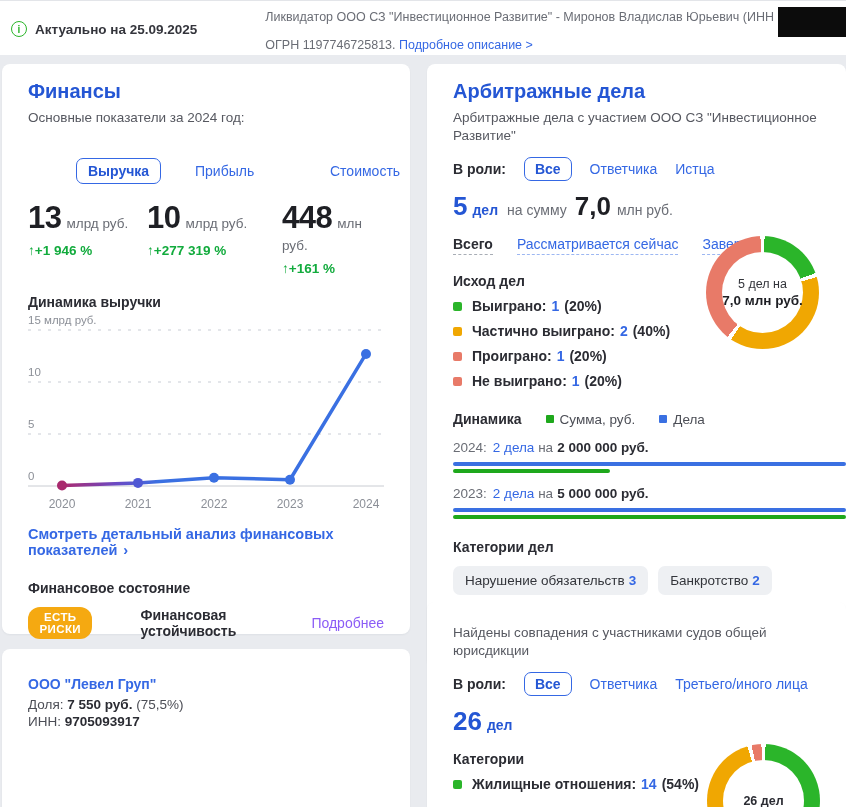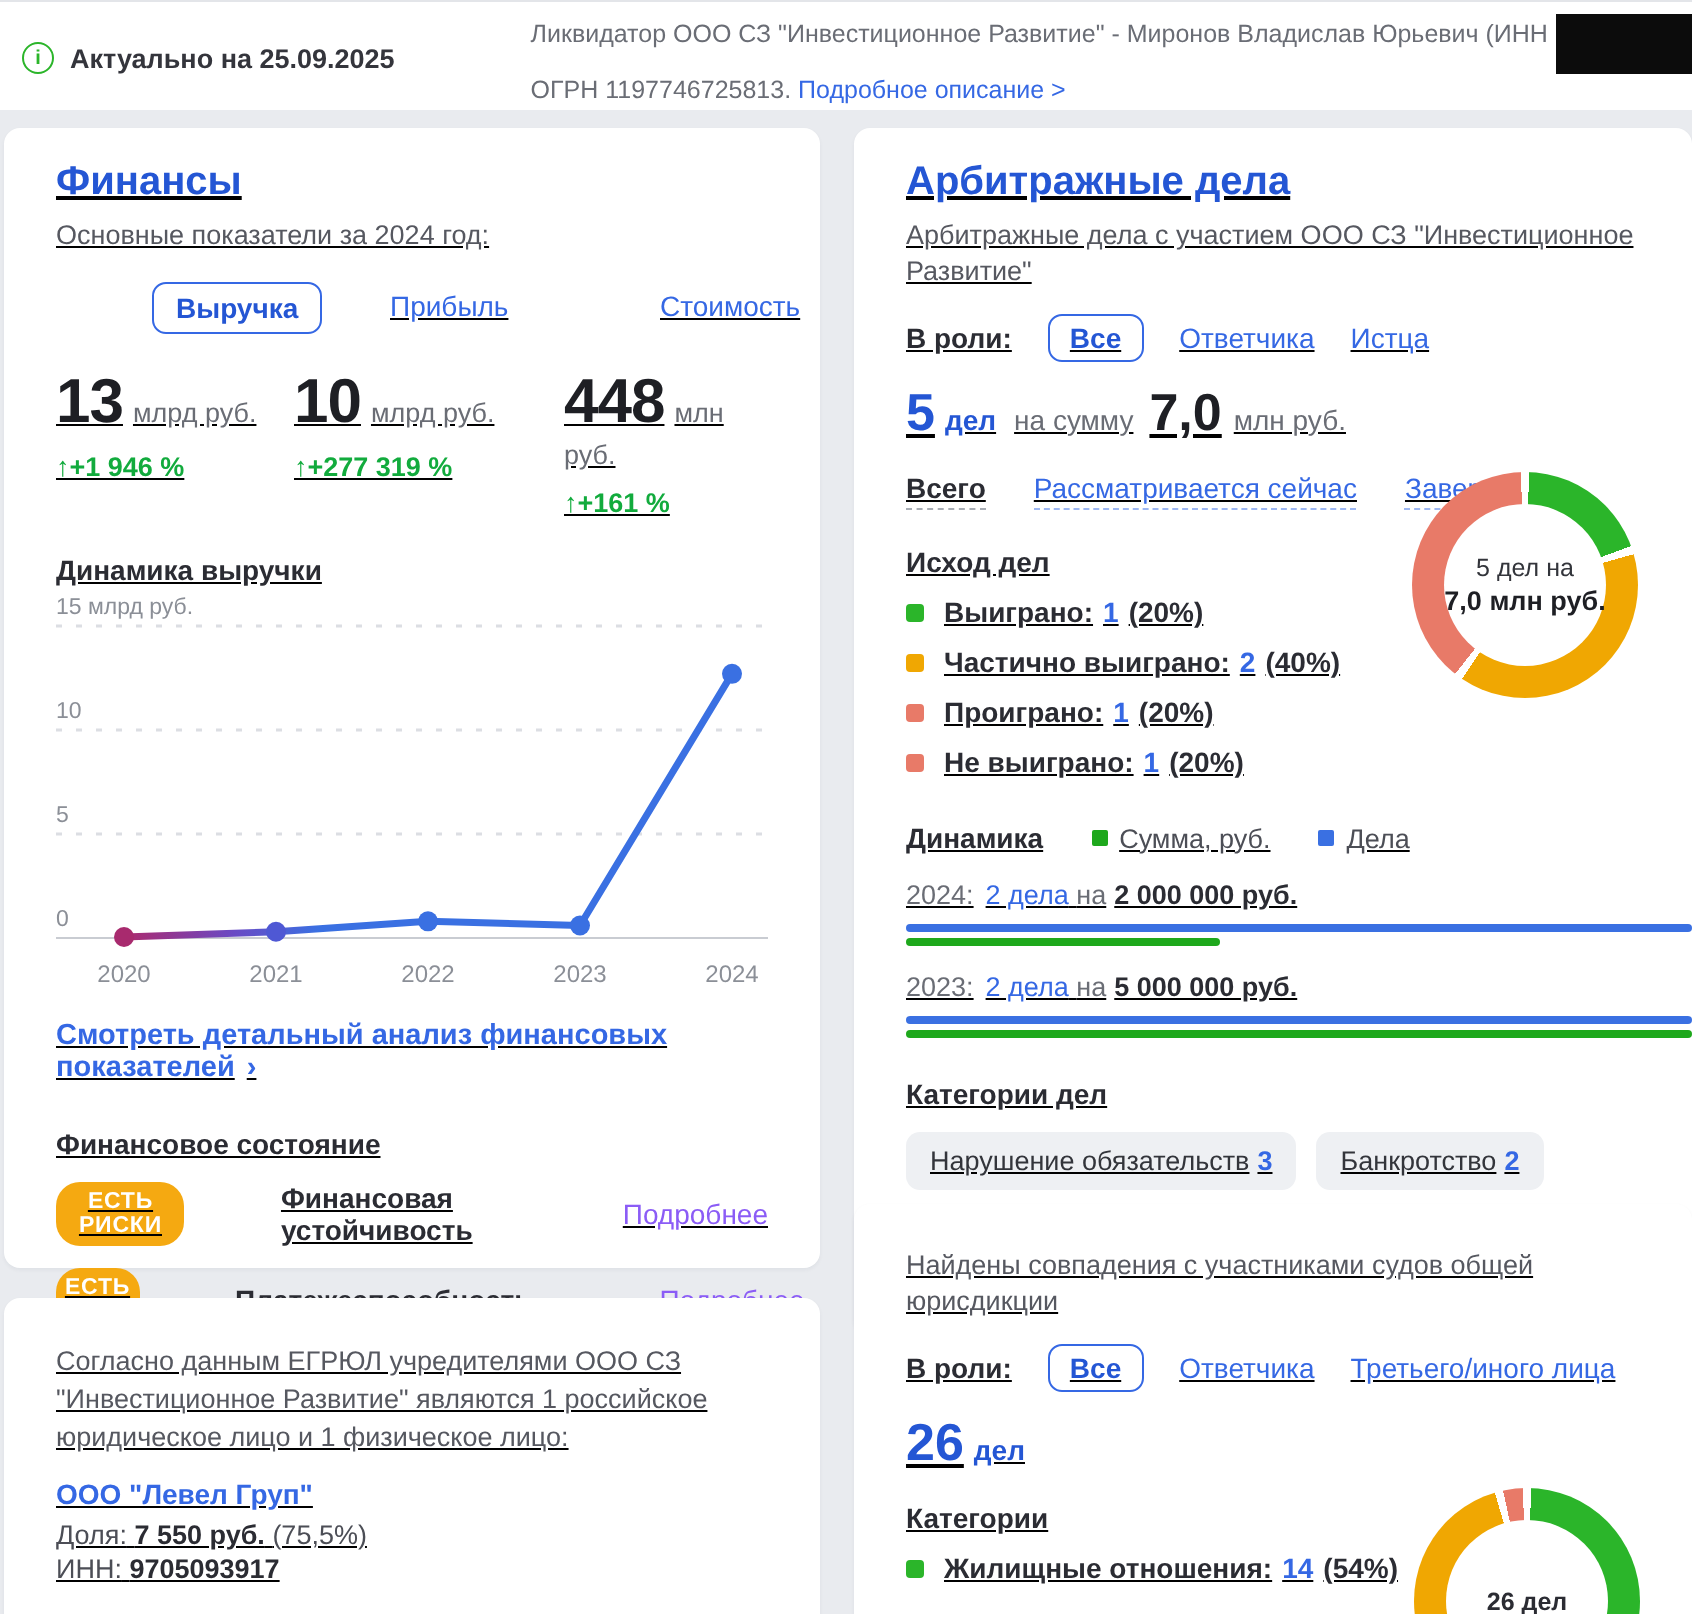--- a/index.html
+++ b/index.html
@@ -12,32 +12,32 @@
   .banner-inner { display:flex; align-items:flex-start; padding:8px 12px 0 11px; }
   .info-ico { width:16px; height:16px; border:1.5px solid #2bb52a; border-radius:50%; color:#2bb52a;
               font-size:10px; font-weight:700; display:flex; align-items:center; justify-content:center; margin-top:12px; flex:0 0 auto; }
   .banner-date { font-size:13.5px; font-weight:700; color:#34353c; margin:13px 0 0 8px; white-space:nowrap; }
   .banner-text { margin-left:68px; font-size:12.5px; color:#6a6d75; line-height:17px; width:660px; }
   .banner-line1 { display:flex; align-items:flex-start; white-space:nowrap; }
   .redaction { display:inline-block; width:88px; height:30px; background:#0c0c0c; margin:-2px 4px 0 4px; flex:0 0 auto; position:relative; z-index:2; }
   .banner a, .lnk { color:#3568e4; text-decoration:none; cursor:pointer; }
 
   
-  .card { position:absolute; background:#fff; border-radius:8px; box-shadow:0 1px 2px rgba(27,31,59,.05); padding:16px 26px;text-decoration:underline; }
+  .card { position:absolute; background:#fff; border-radius:8px; box-shadow:0 1px 2px rgba(27,31,59,.05); padding:16px 26px; }
   #card-finance     { left:2px;   top:64px;  width:408px; height:570px; }
   #card-founders    { left:2px;   top:649px; width:408px; height:200px; }
   #card-arbitration { left:427px; top:64px;  width:419px; height:603px; }
   #card-courts      { left:427px; top:602px; width:419px; height:240px; }
 
   .card-title { font-size:20px; font-weight:700; color:#2456d4; }
   .card-sub { margin-top:6px; font-size:13.5px; color:#565860; line-height:18px; }
   .sec-title { font-size:14px; font-weight:700; color:#2b2c33; }
 
   
-  .fin-grid { display:grid; grid-template-columns:119px 135px 1fr; margin-top:14px; align-items:center;padding-left:48px; }
+  .fin-grid { display:grid; grid-template-columns:119px 135px 1fr; margin-top:31px; align-items:center;padding-left:48px; }
   .pill-tab { display:inline-block; border:1.5px solid #3568e4; border-radius:7px; padding:4px 11px; color:#2456d4; font-size:14px; font-weight:600; cursor:pointer; }
   .tab-link { font-size:14px; font-weight:500; color:#3568e4; cursor:pointer; }
   .fin-vals { display:grid; grid-template-columns:119px 135px 1fr; margin-top:16px; }
   .big-num { font-size:31px; font-weight:800; color:#1e1f24; letter-spacing:-0.5px; }
   .big-unit { font-size:13.5px; color:#6a6d75; margin-left:5px; }
   .chg { margin-top:7px; font-size:13.5px; font-weight:700; color:#12ab3d; }
 
   .chart-wrap { margin-top:18px; }
   .detail-link { margin-top:4px; font-size:14.5px; font-weight:600; color:#3568e4; cursor:pointer; }
   .arrow { font-weight:700; margin-left:6px; }
@@ -208,21 +208,20 @@
         <rect x="4" y="10" width="10" height="1.6" fill="#fff"></rect>
         <rect x="4" y="13.5" width="10" height="1.6" fill="#fff"></rect>
         <path d="M11 1 l6 6 h-6 z" fill="#9db7f2"></path>
       </svg>
       <span class="report-label">Бухгалтерская отчётность 2020–2024</span>
       <span class="report-action">СМОТРЕТЬ</span>
     </div>
   </div>
 
   <div class="card" id="card-founders">
-    <div class="card-sub" style="line-height:19px">Согласно данным ЕГРЮЛ учредителями ООО СЗ "Инвестиционное Развитие" являются 1 российское юридическое лицо и 1 физическое лицо:</div>
 
     <div class="founder-name">ООО "Левел Груп"</div>
     <div class="founder-line">
       <span>Доля:</span> <b>7 550 руб.</b> <span>(75,5%)</span>
     </div>
     <div class="founder-line" style="margin-top:2px">
       <span>ИНН:</span> <b>9705093917</b>
     </div>
 
   </div>

